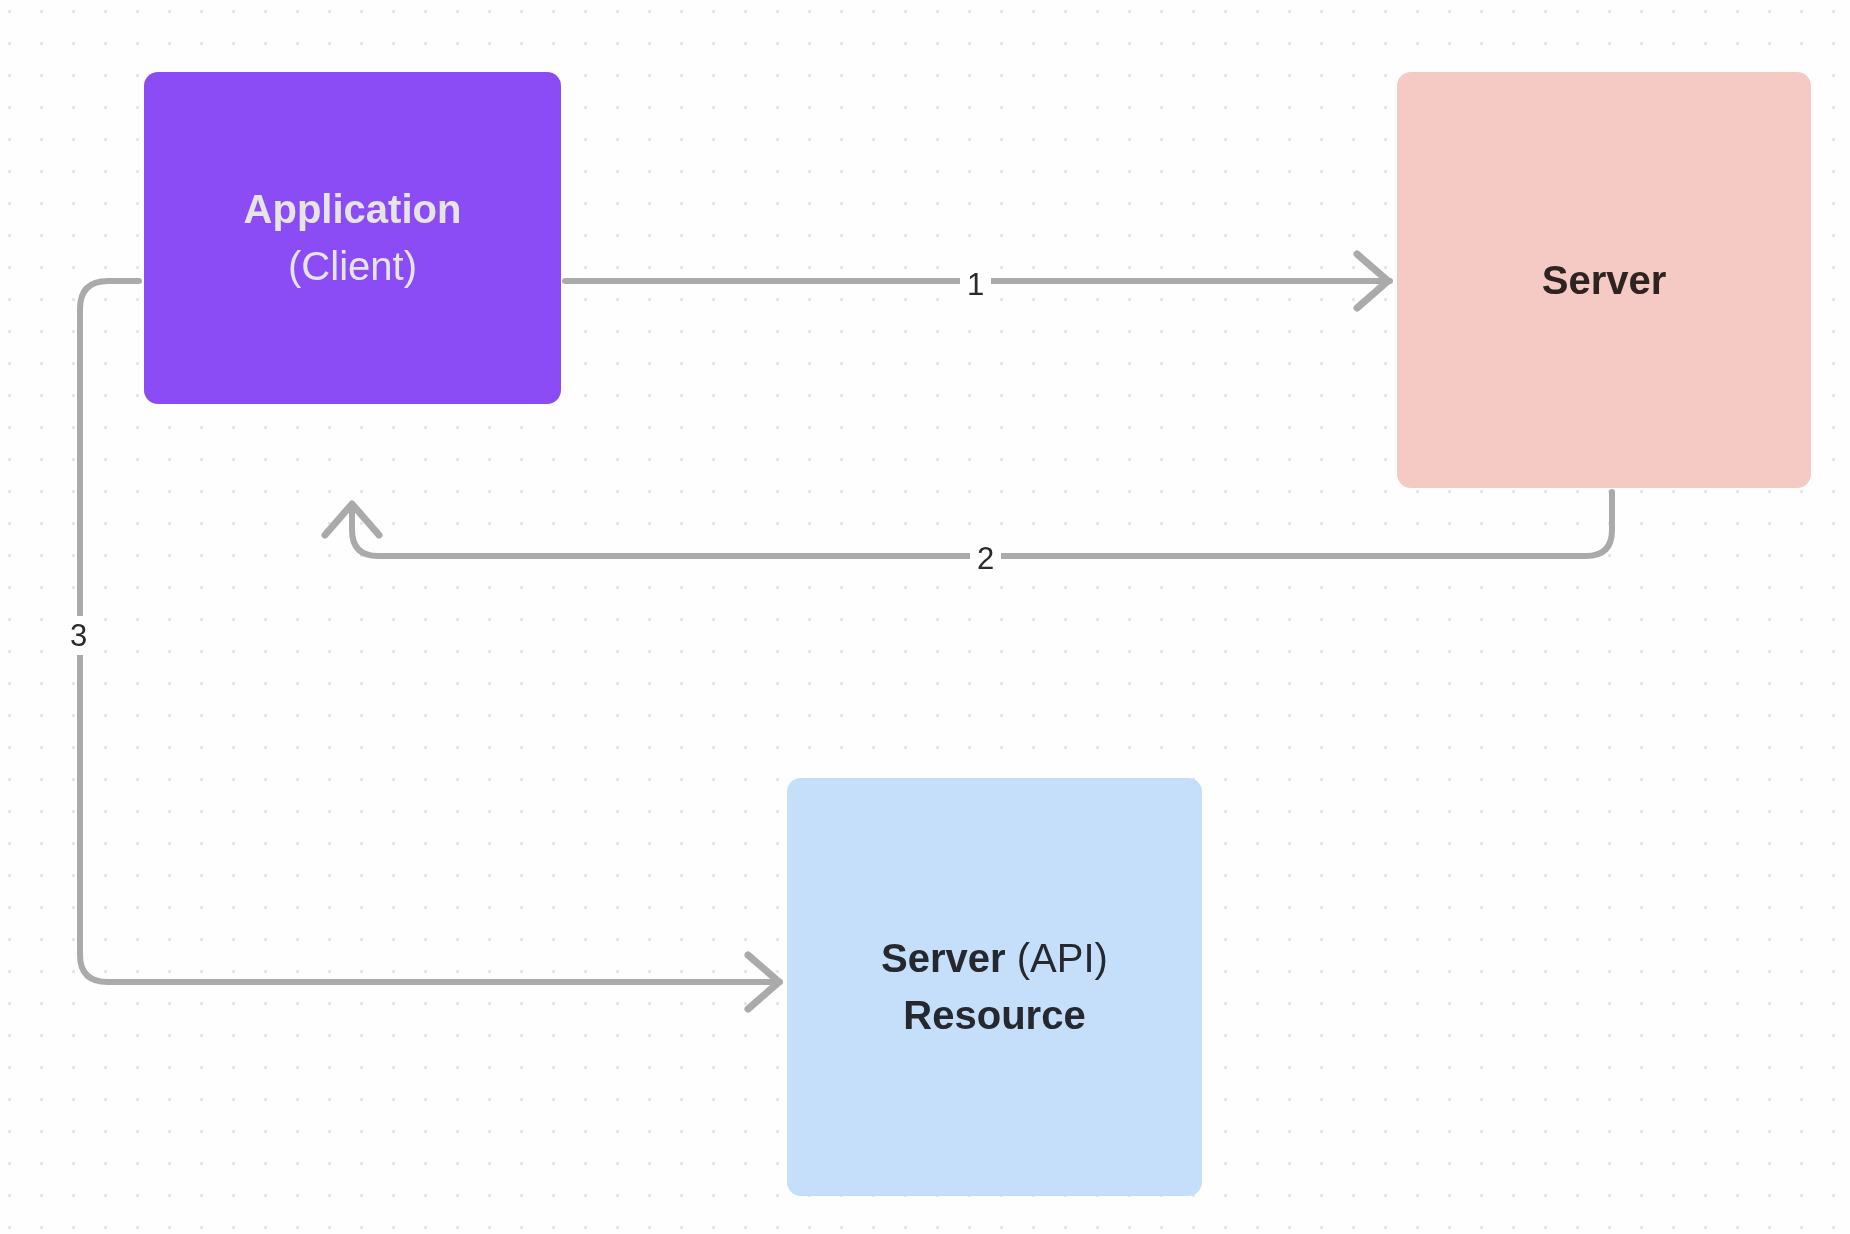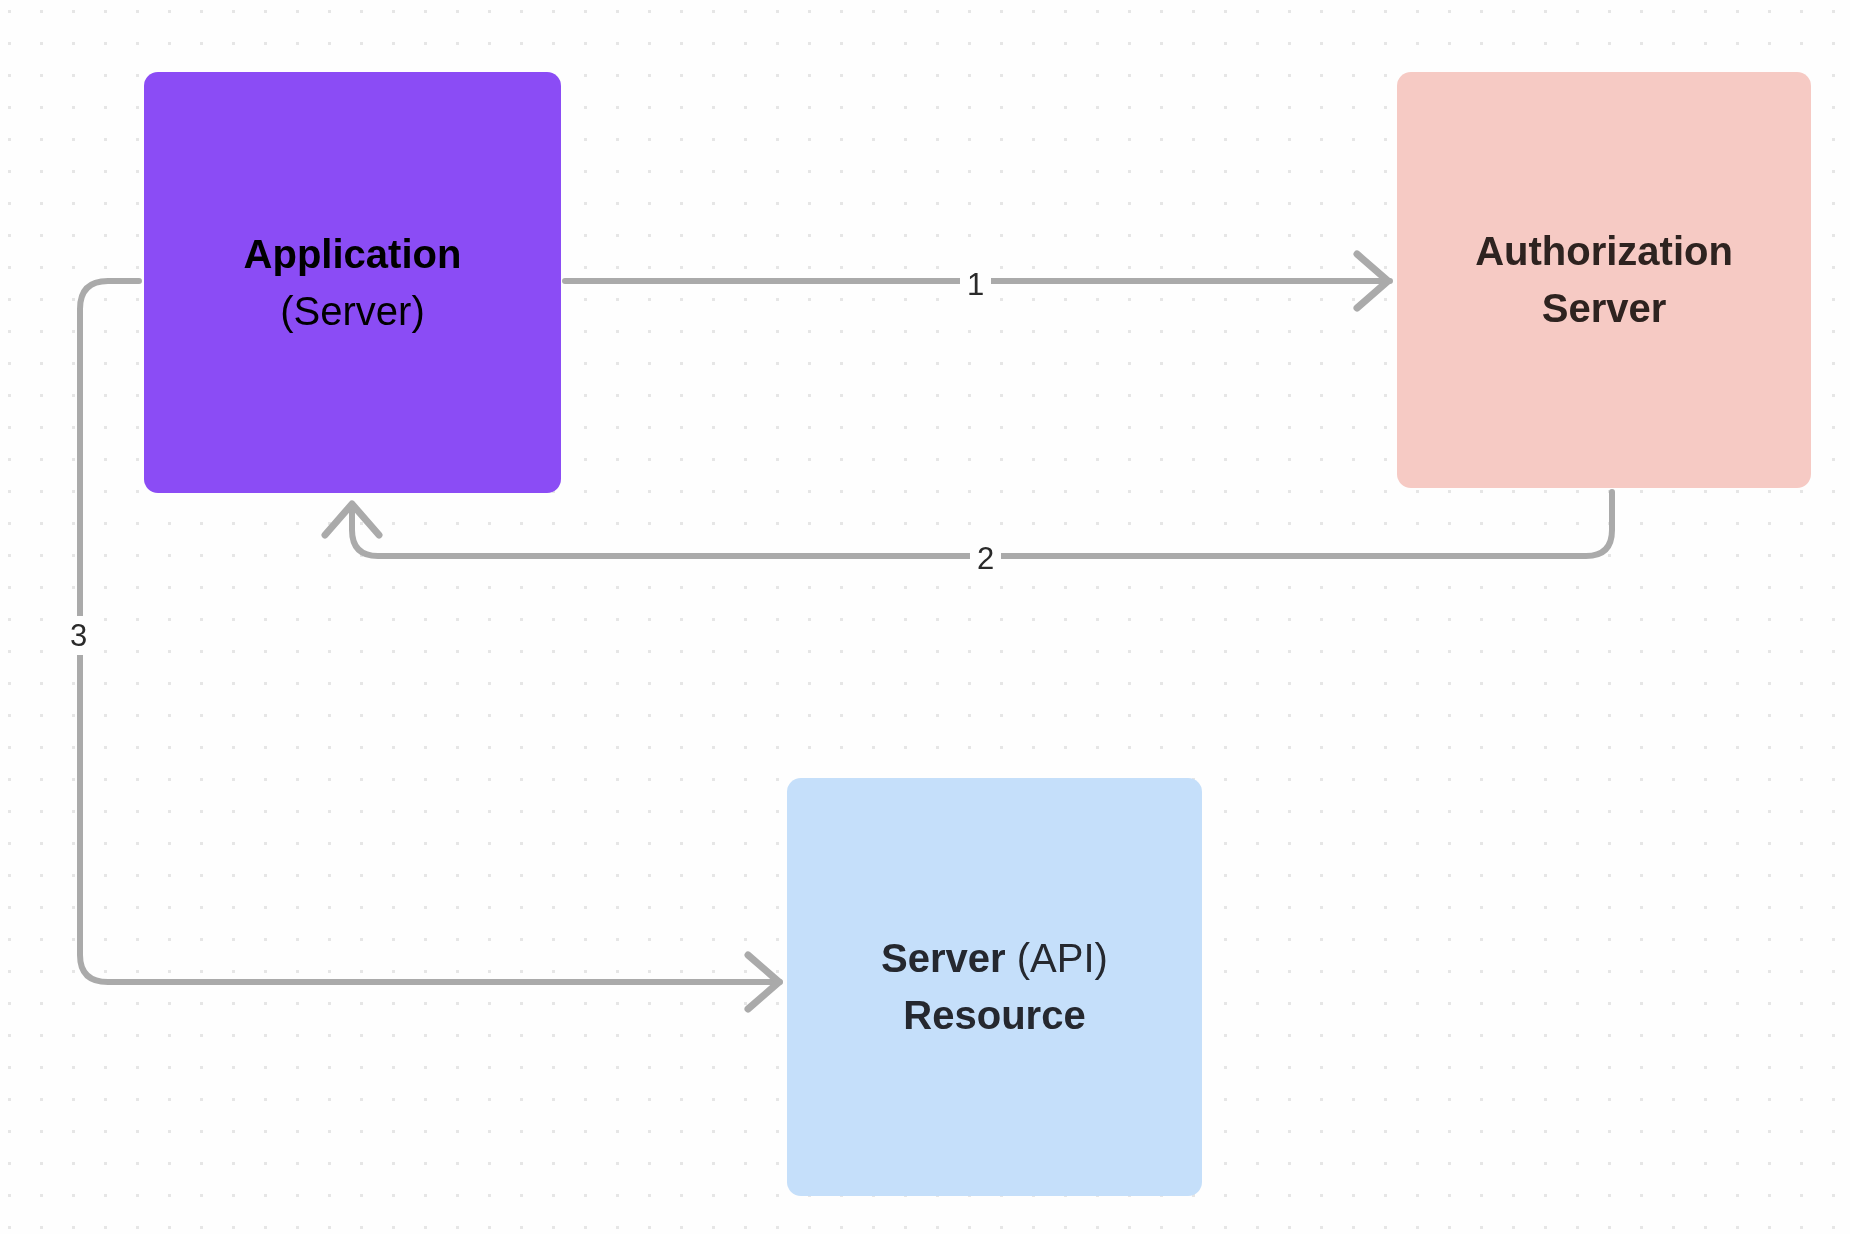--- a/index.html
+++ b/index.html
@@ -41,23 +41,23 @@
     display: block;
     white-space: nowrap;
   }
   .node .strong { font-weight: bold; }
   .node .reg { font-weight: normal; }
 
   #node-application {
     left: 144px;
     top: 72px;
     width: 417px;
-    height: 421px;
+    height: 332px;
     background: #8b4cf5;
-    color: #000000;
+    color: #e5e5e5;
     font-size: 40px;
   }
   #node-authorization-server {
     left: 1397px;
     top: 72px;
     width: 414px;
     height: 416px;
     background: #f6cac4;
     color: #2e2320;
     font-size: 40px;
@@ -105,25 +105,24 @@
     </g>
 
     <g>
       <path d="M 139 281 L 108 281 Q 80 281 80 309 L 80 955 Q 80 982 108 982 L 780 982" fill="none" stroke="#aaaaaa" stroke-width="6" stroke-linecap="round" stroke-linejoin="round"></path>
       <path d="M 748 955 L 779 982 L 748 1009" fill="none" stroke="#aaaaaa" stroke-width="7" stroke-linecap="round" stroke-linejoin="round"></path>
     </g>
   </svg>
 
   <div class="node" id="node-application">
     <span class="line strong">Application</span>
-    <span class="line reg">(Server)</span>
+    <span class="line reg">(Client)</span>
   </div>
 
   <div class="node" id="node-authorization-server">
-    <span class="line strong">Authorization</span>
     <span class="line strong">Server</span>
   </div>
 
   <div class="node" id="node-resource-server">
     <span class="line"><span class="strong">Server</span><span class="reg"> <span>(API)</span></span></span>
     <span class="line strong">Resource</span>
   </div>
 
   <div class="edge-label" id="edge-label-1">1</div>
   <div class="edge-label" id="edge-label-2">2</div>

